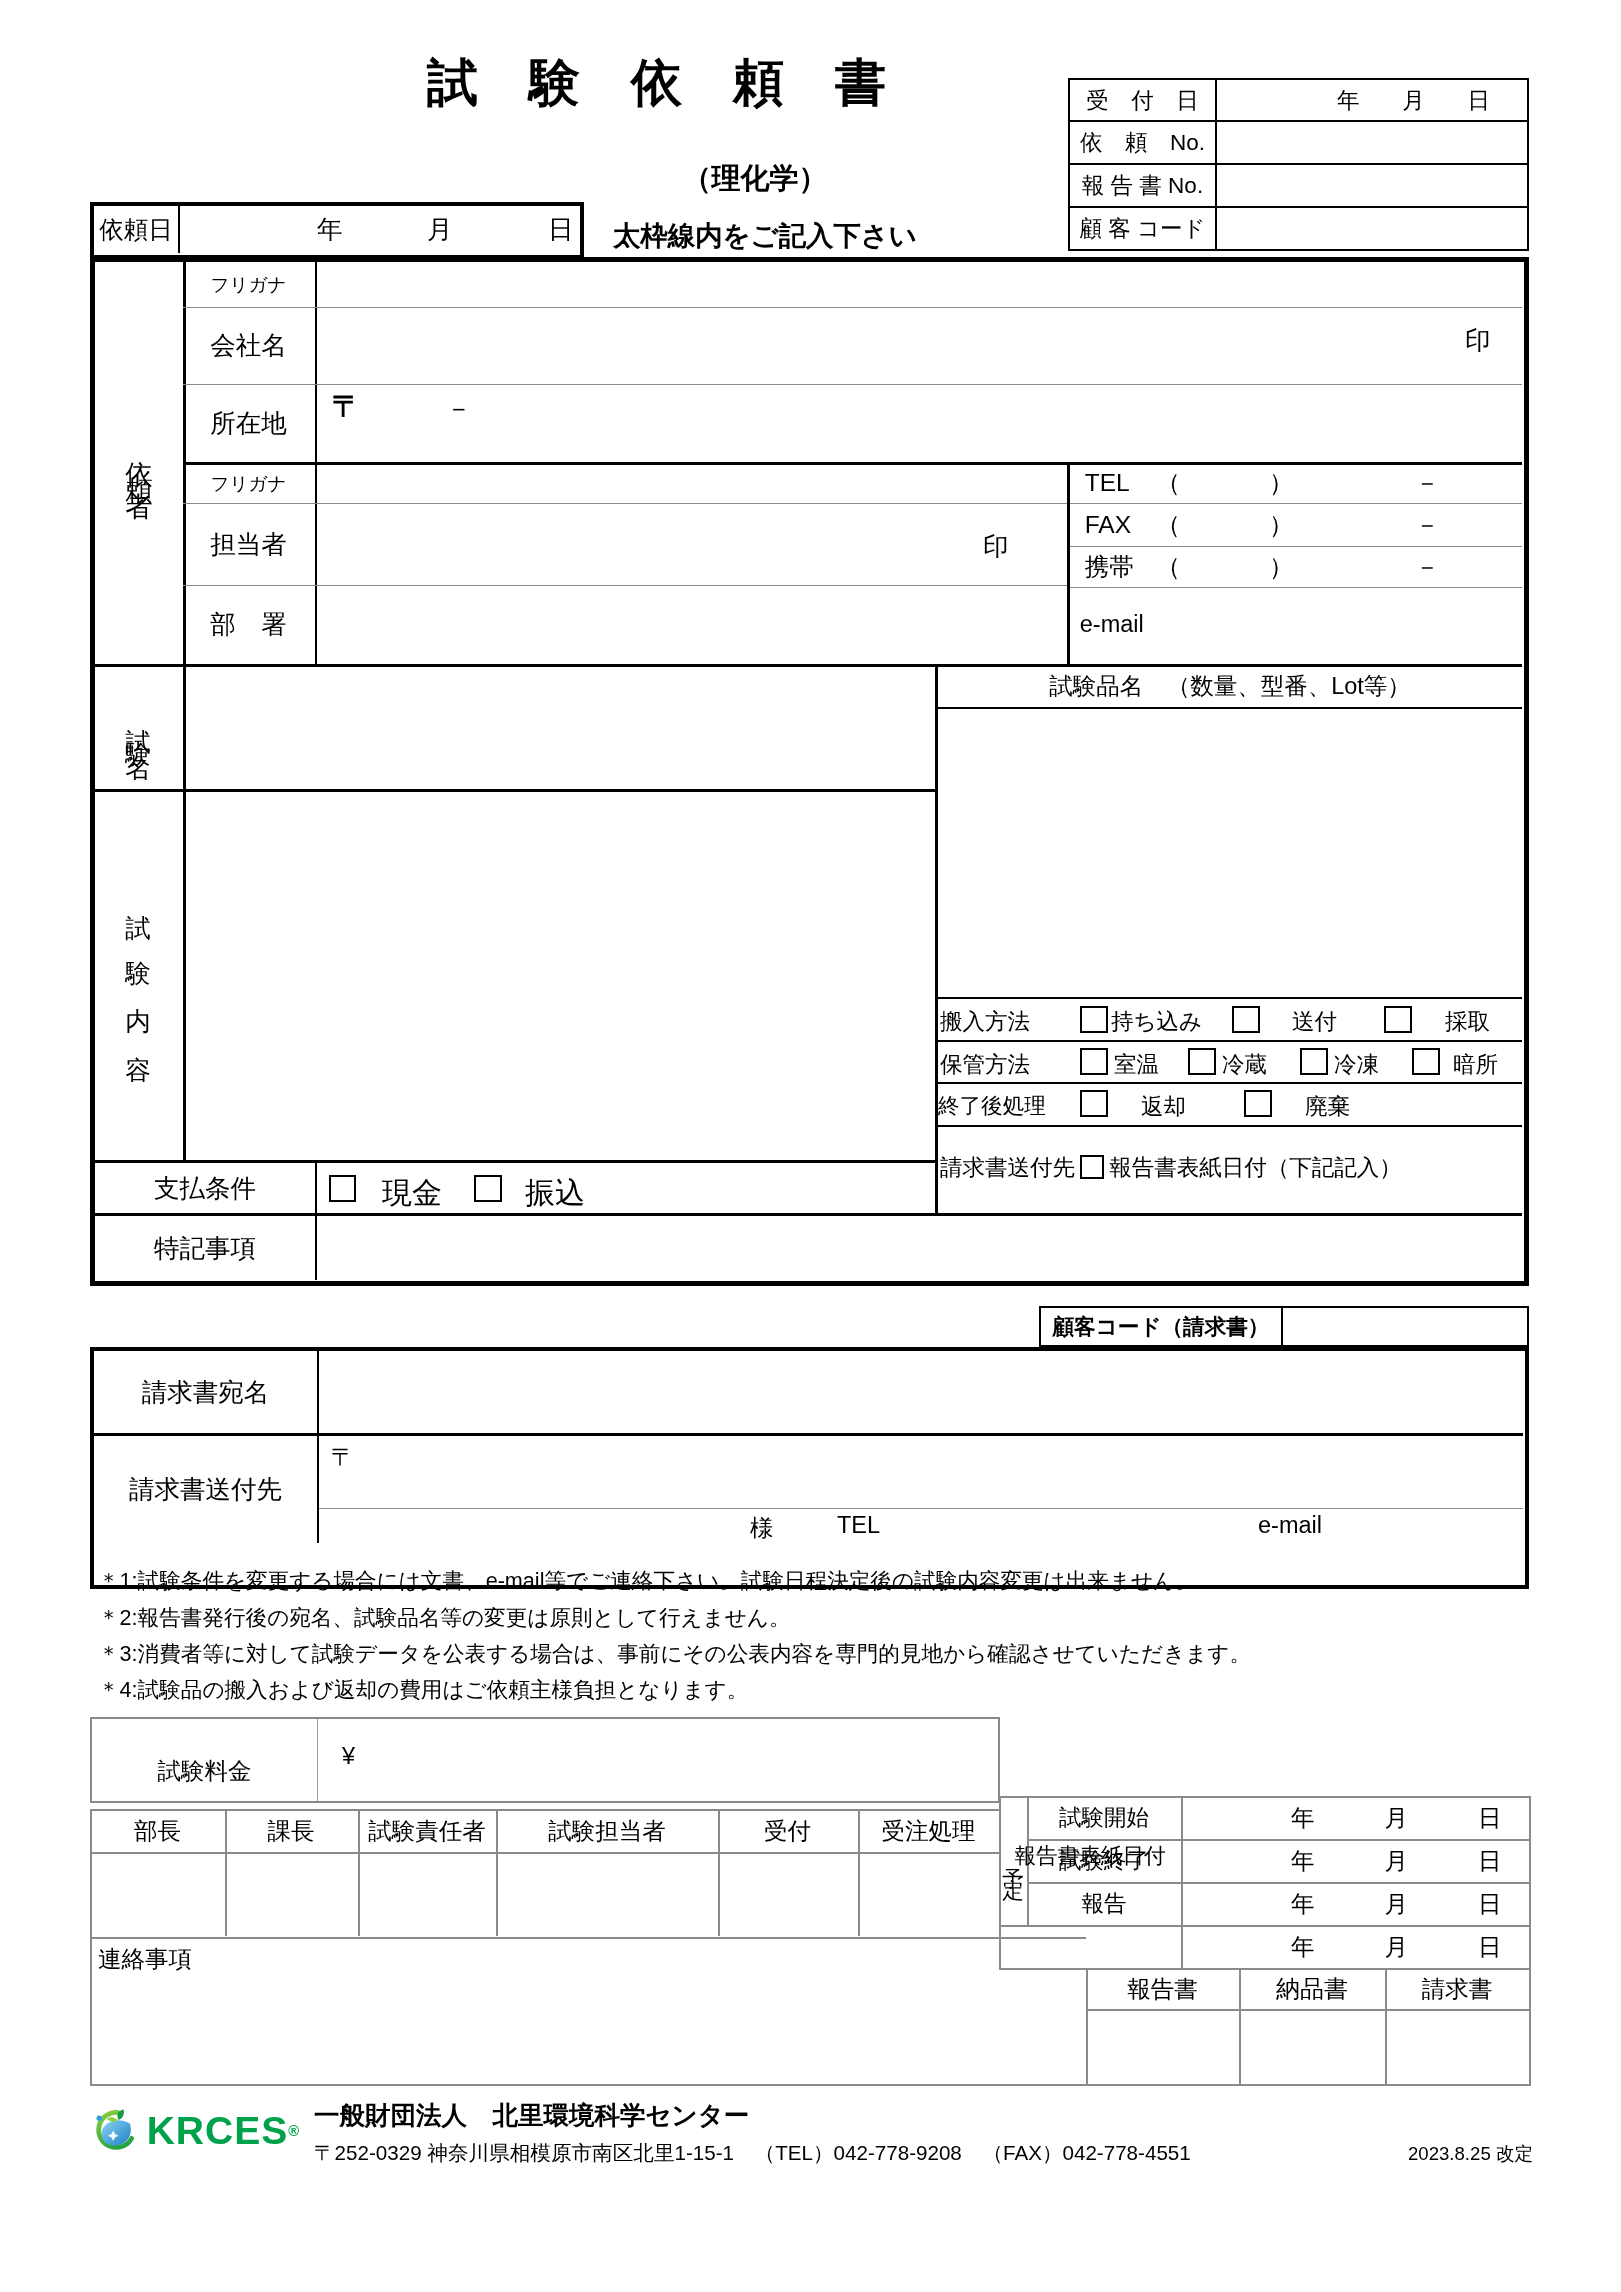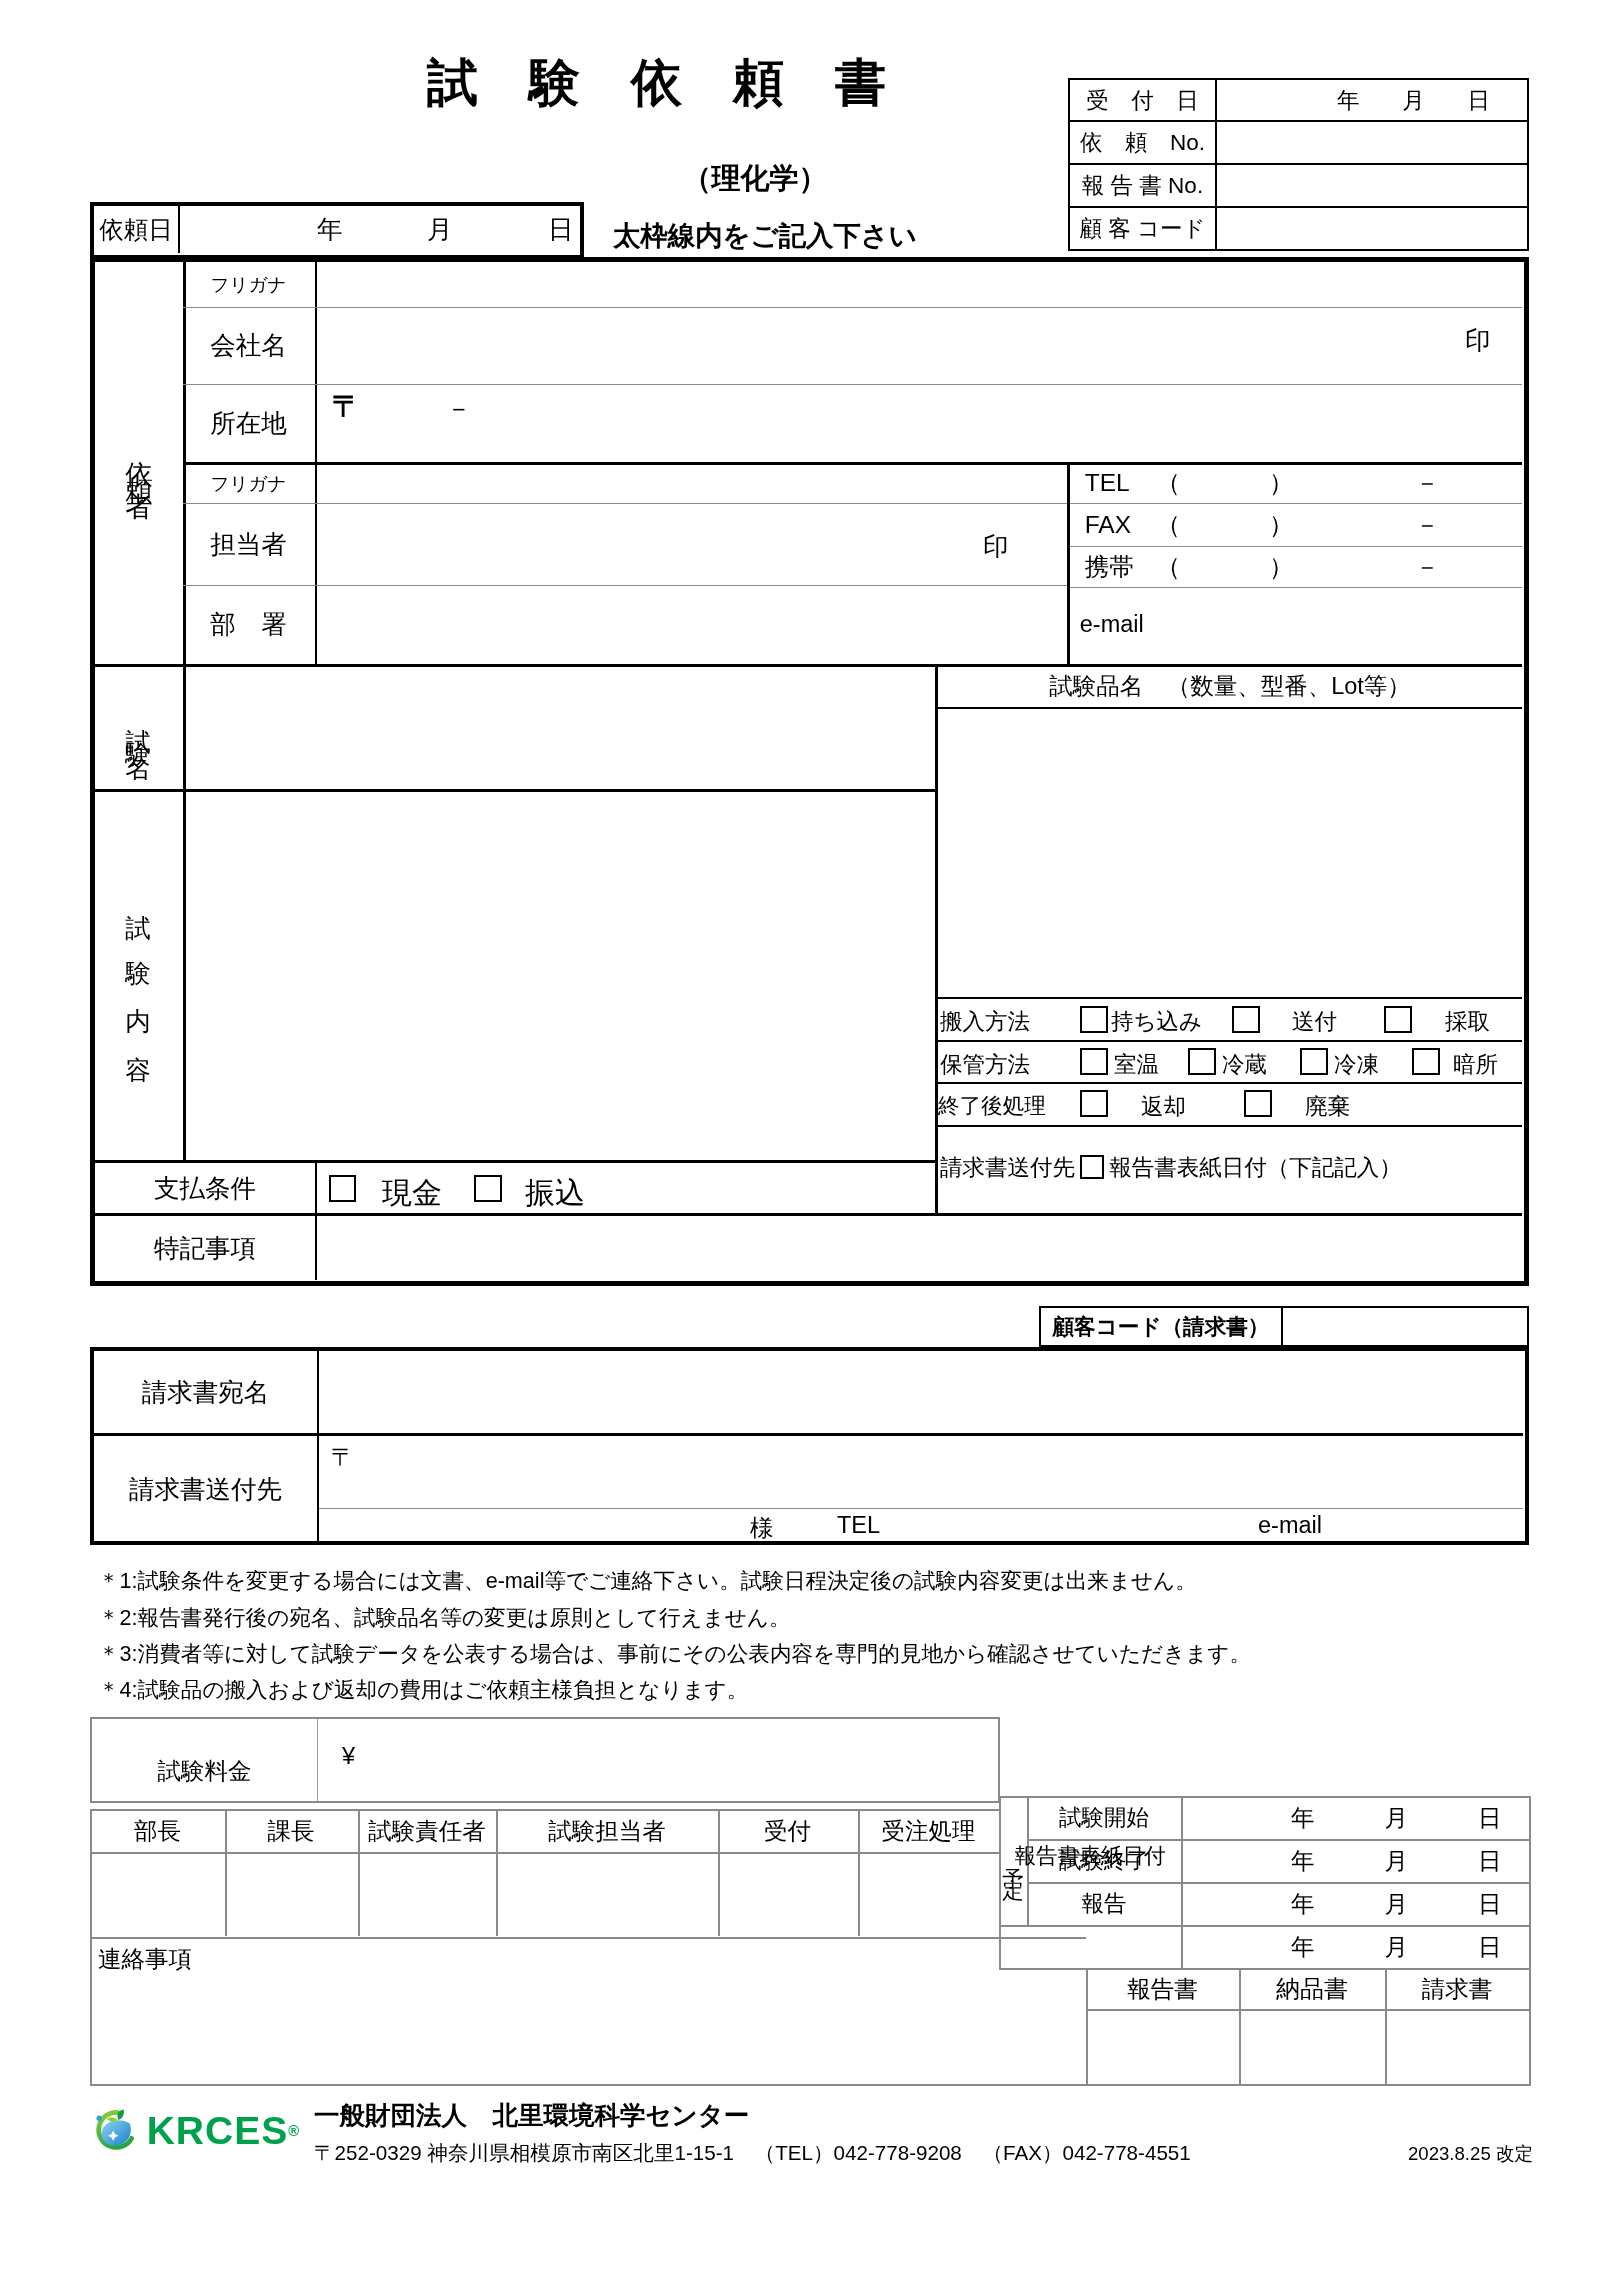--- a/index.html
+++ b/index.html
@@ -185,21 +185,21 @@
 
     <div class="a c" style="left:0;top:954px;width:220px;height:64px;font-size:25.5px">特記事項</div>
     <div class="in" style="left:225px;top:980px;width:1196px;height:35px"></div>
   </div>
 
   <div class="a" style="left:1039px;top:1306px;width:490px;height:41px;border:2px solid #000">
     <div class="a c" style="left:0;top:0;width:242px;height:100%;border-right:2px solid #000;font-size:21.6px;font-weight:bold">顧客コード（請求書）</div>
     <div class="a" style="left:242px;top:0;width:244px;height:100%"></div>
   </div>
 
-  <div class="a" style="left:90px;top:1347px;width:1439px;height:198px;border:4.9px solid #000">
+  <div class="a" style="left:90px;top:1347px;width:1439px;height:242px;border:4.9px solid #000">
     <div class="vl" style="left:223px;top:0;width:2px;height:192px"></div>
     <div class="hl" style="left:0;top:82px;width:1429px;height:2.9px"></div>
     <div class="hl g" style="left:225px;top:157px;width:1204px;height:1px"></div>
 
     <div class="a c" style="left:0;top:0;width:223px;height:82px;font-size:25.5px">請求書宛名</div>
     <div class="in" style="left:229px;top:2px;width:1196px;height:78px"></div>
 
     <div class="a c" style="left:0;top:85px;width:223px;height:107px;font-size:25.5px">請求書送付先</div>
     <div class="a" style="left:237px;top:90px;font-size:23.5px">〒</div>
     <div class="in" style="left:229px;top:88px;width:1196px;height:67px"></div>

